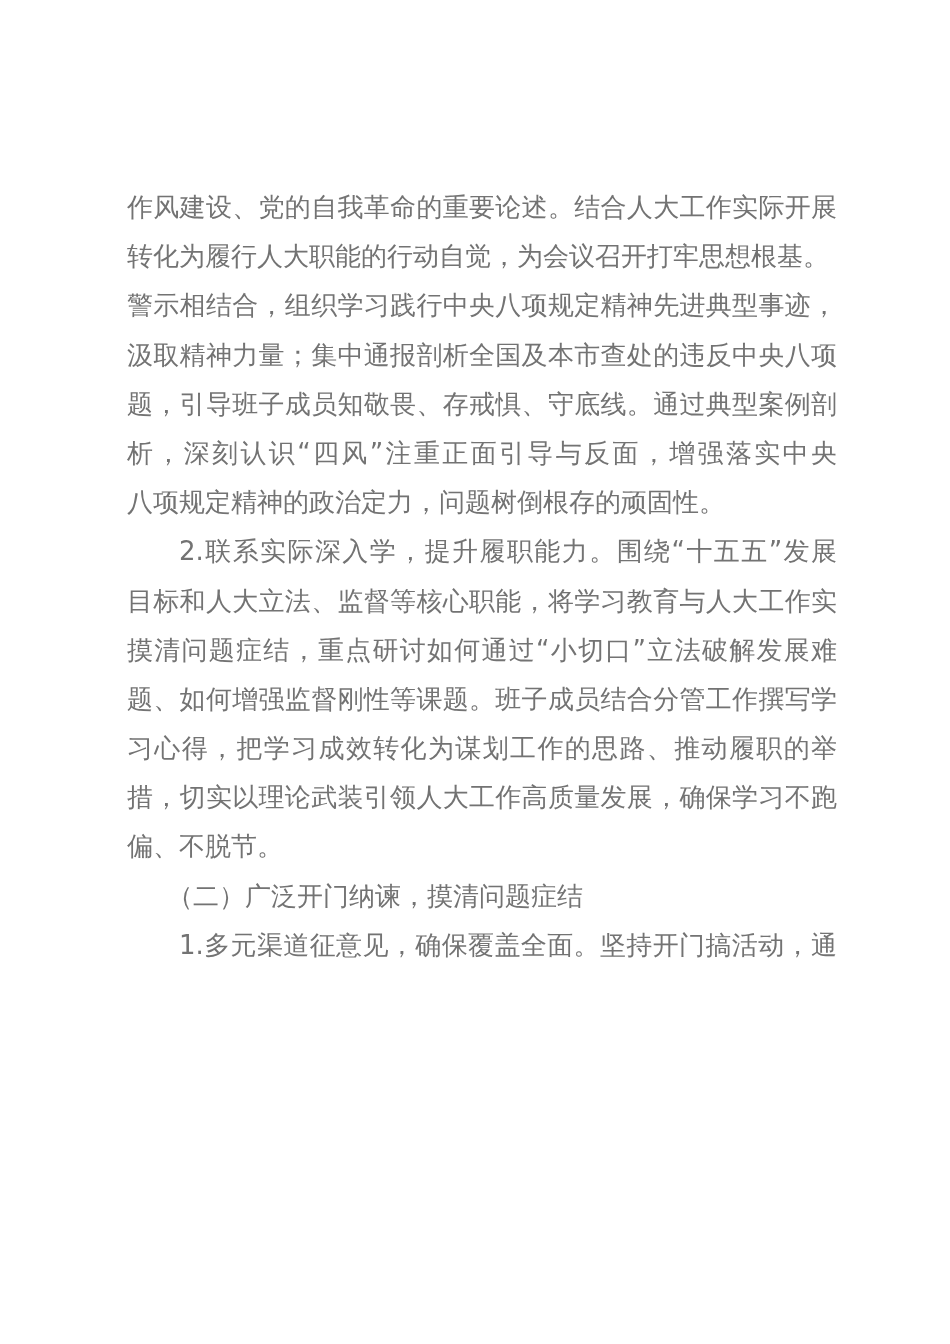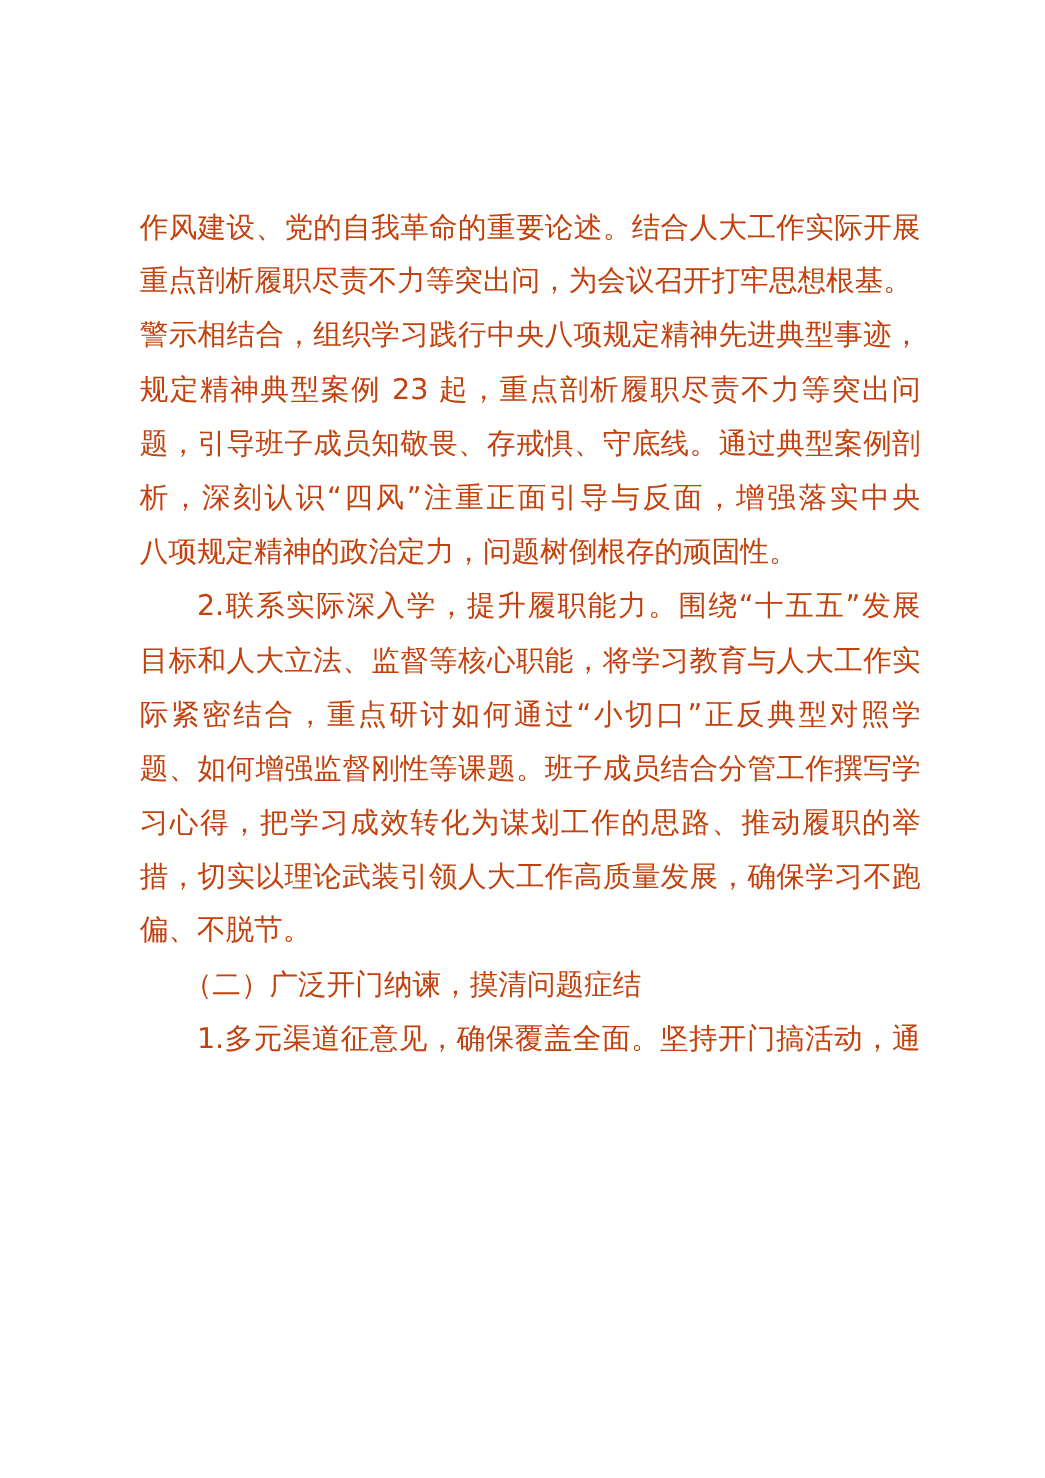--- a/index.html
+++ b/index.html
@@ -11,21 +11,21 @@
       width: 950px;
       height: 1344px;
       position: relative;
       overflow: hidden;
     }
     .page {
       position: absolute;
       left: 127px;
       top: 183px;
       width: 710px;
-      color: #c2410c;
+      color: #737373;
       font-family: "DejaVu Sans", sans-serif;
       font-size: 26px;
       line-height: 49.2px;
     }
     .line {
       display: block;
       white-space: nowrap;
       height: 49.2px;
       text-align: justify;
       text-align-last: justify;
@@ -41,35 +41,35 @@
       text-align-last: left;
     }
   </style>
 </head>
 <body>
 
 <div class="page">
 
   <div>
     <span class="line">作风建设、党的自我革命的重要论述。结合人大工作实际开展</span>
-    <span class="line last">重点剖析履职尽责不力等突出问，为会议召开打牢思想根基。</span>
+    <span class="line last">转化为履行人大职能的行动自觉，为会议召开打牢思想根基。</span>
   </div>
 
   <div>
     <span class="line">警示相结合，组织学习践行中央八项规定精神先进典型事迹，</span>
-    <span class="line">规定精神典型案例 23 起，重点剖析履职尽责不力等突出问</span>
+    <span class="line">汲取精神力量；集中通报剖析全国及本市查处的违反中央八项</span>
     <span class="line">题，引导班子成员知敬畏、存戒惧、守底线。通过典型案例剖</span>
     <span class="line">析，深刻认识“四风”注重正面引导与反面，增强落实中央</span>
     <span class="line last">八项规定精神的政治定力，问题树倒根存的顽固性。</span>
   </div>
 
   <div>
     <span class="line indent">2.联系实际深入学，提升履职能力。围绕“十五五”发展</span>
     <span class="line">目标和人大立法、监督等核心职能，将学习教育与人大工作实</span>
-    <span class="line">际紧密结合，重点研讨如何通过“小切口”正反典型对照学</span>
+    <span class="line">摸清问题症结，重点研讨如何通过“小切口”立法破解发展难</span>
     <span class="line">题、如何增强监督刚性等课题。班子成员结合分管工作撰写学</span>
     <span class="line">习心得，把学习成效转化为谋划工作的思路、推动履职的举</span>
     <span class="line">措，切实以理论武装引领人大工作高质量发展，确保学习不跑</span>
     <span class="line last">偏、不脱节。</span>
   </div>
 
   <div>
     <span class="line heading">（二）广泛开门纳谏，摸清问题症结</span>
   </div>
 

